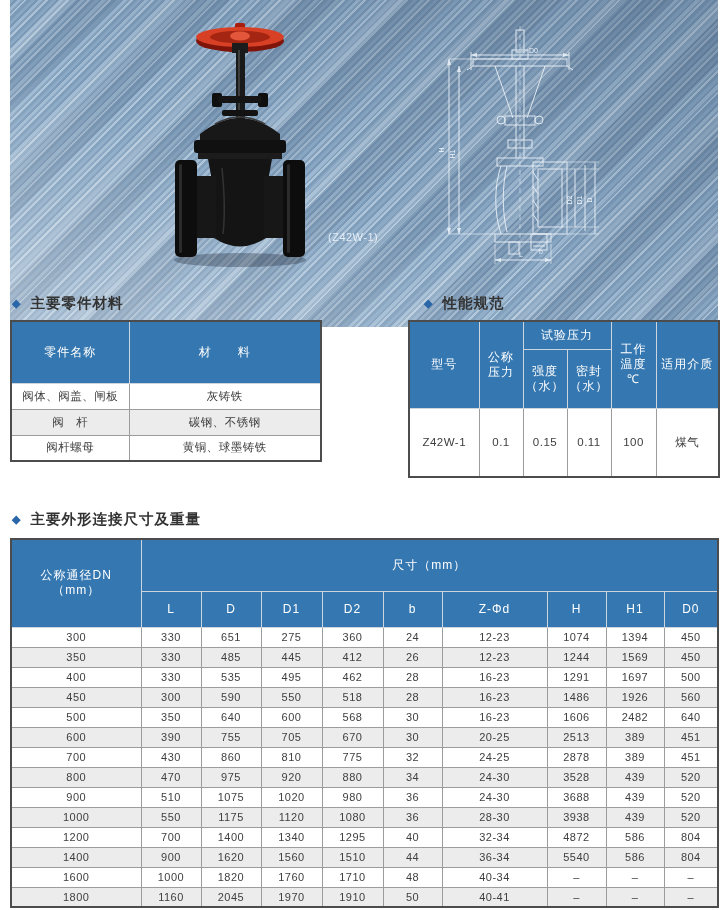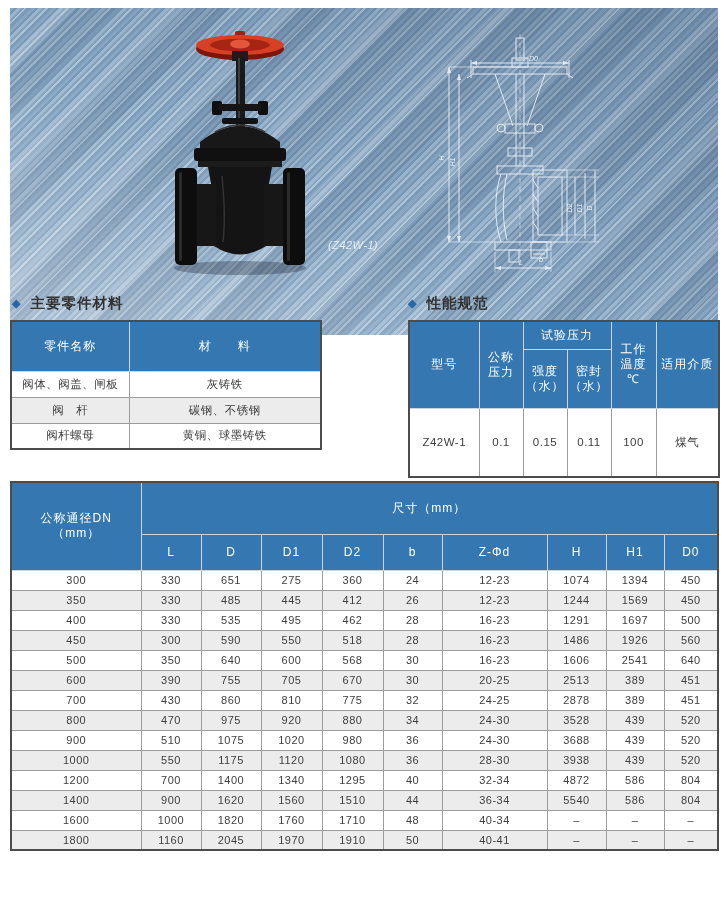--- a/index.html
+++ b/index.html
@@ -4,68 +4,67 @@
 <style>
   * { margin:0; padding:0; box-sizing:border-box; }
   body { background:#fff; }
   .page {
     position:relative; width:728px; height:910px; background:#fff;
     font-family:"Liberation Sans", sans-serif; overflow:hidden;
   }
 
   
   .banner {
-    position:absolute; left:10px; top:8px; width:708px; height:327px; overflow:hidden;
+    position:absolute; left:10px; top:0; width:708px; height:327px; overflow:hidden;
     background:
       linear-gradient(to top right, rgba(255,255,255,.32), rgba(255,255,255,0) 42%, rgba(22,44,74,.22)),
       repeating-linear-gradient(135deg,
         rgba(255,255,255,0) 0 34px, rgba(255,255,255,.12) 34px 46px,
         rgba(20,40,70,.10) 46px 78px),
       repeating-linear-gradient(135deg,
         #8caac6 0 3px, #7b9ab8 3px 5px, #9fbad2 5px 8px,
         #86a4c0 8px 10px, #aec5da 10px 12px, #7e9dba 12px 15px);
-    font-style: italic;
   }
   .valve-photo { position:absolute; left:150px; top:10px; }
   .valve-drawing { position:absolute; left:423px; top:22px; }
   .model-label {
     position:absolute; left:318px; top:231px; color:#e6eef6;
     font-size:11px; letter-spacing:.5px;
   }
 
   
   .section-title { position:absolute; color:#333; font-size:14.5px; font-weight:bold; letter-spacing:1px; white-space:nowrap; }
   .section-title .diamond { color:#2a67a8; font-size:11px; margin-right:9px; vertical-align:1px; }
   .t1 { left:12px;  top:294px; }
-  .t2 { left:408px; top:294px;text-align:right; }
+  .t2 { left:424px; top:294px;text-align:right; }
   .t3 { left:12px;  top:484px;margin-top:26px; }
 
   
   table.tbl { position:absolute; border-collapse:collapse; table-layout:fixed; border:2px solid #4c4c4c; }
   table.tbl th {
     background:#3577b0; color:#fff; font-weight:normal; font-size:12px;
     text-align:center; vertical-align:middle; border:1px solid #ccd5dd; letter-spacing:1px;
   }
   table.tbl td {
     font-size:11.5px; color:#3e3e3e; text-align:center; vertical-align:middle;
     border:1px solid #9c9c9c; background:#fff; letter-spacing:.5px;
   }
   table.tbl tbody tr:nth-child(even) td { background:#ececec; }
   .thline { display:block; line-height:15px; }
 
   .materials { left:10px; top:320px; width:310px; }
-  .materials thead tr { height:50px; }
+  .materials thead tr { height:62px; }
   .materials tbody tr { height:26px; }
 
   .perf { left:408px; top:320px; width:310px; }
   .perf thead tr.r1 { height:28px; }
   .perf thead tr.r2 { height:59px; }
   .perf tbody tr { height:69px; }
 
-  .dims { left:10px; top:481px; width:707px;padding-left:12px; }
+  .dims { left:10px; top:538px; width:707px;padding-left:12px; }
   .dims thead tr.r1 { height:52px; }
   .dims thead tr.r2 { height:36px; }
   .dims tbody tr { height:20px; }
   .dims tbody td { font-size:11px; }
 </style>
 </head>
 <body>
 
 <div class="page">
 
@@ -361,21 +360,21 @@
         </tr>
         <tr>
           <td>500</td>
           <td>350</td>
           <td>640</td>
           <td>600</td>
           <td>568</td>
           <td>30</td>
           <td>16-23</td>
           <td>1606</td>
-          <td>2541</td>
+          <td>2482</td>
           <td>640</td>
         </tr>
         <tr>
           <td>600</td>
           <td>390</td>
           <td>755</td>
           <td>705</td>
           <td>670</td>
           <td>30</td>
           <td>20-25</td>

